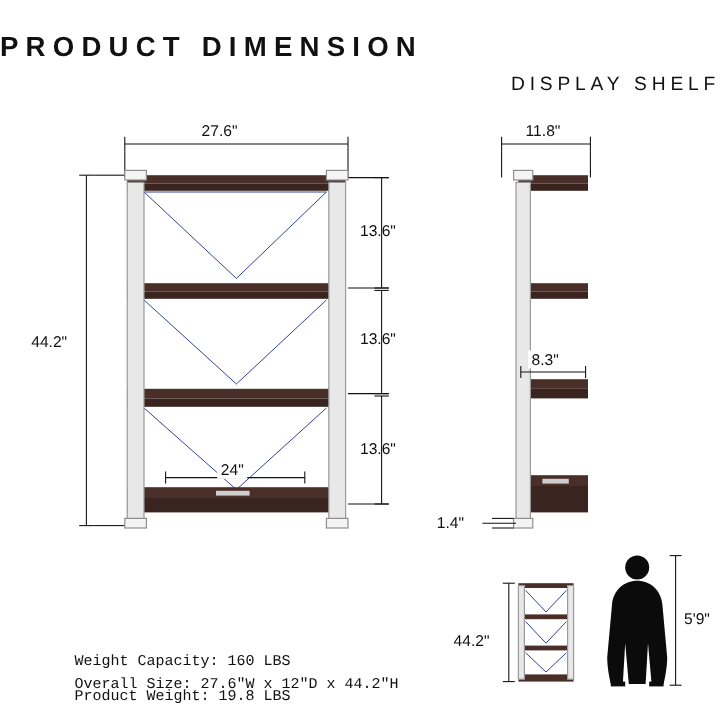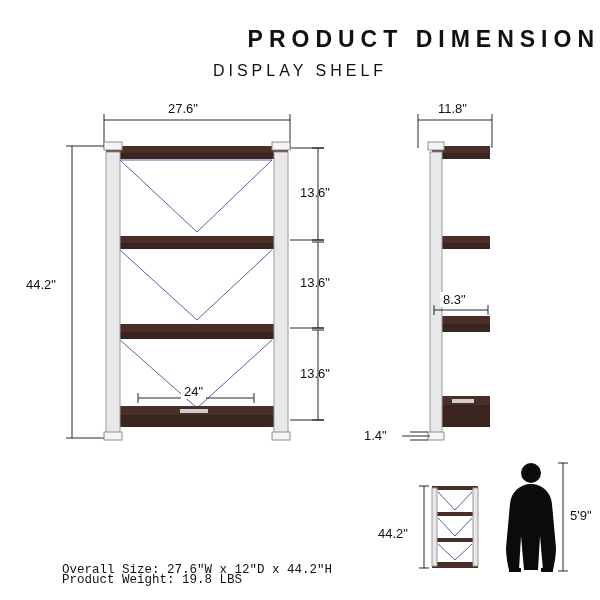--- a/index.html
+++ b/index.html
@@ -14,32 +14,32 @@
     background: #ffffff;
     font-family: "Liberation Sans", sans-serif;
     color: #111111;
     overflow: hidden;
   }
   .title {
     position: absolute;
     top: 26px;
     left: 0;
     width: 600px;
-    text-align: right;
+    text-align: left;
     font-size: 23px;
     font-weight: bold;
     letter-spacing: 6px;
     color: #111;
   }
   .subtitle {
     position: absolute;
     top: 62px;
     left: 0;
     width: 600px;
-    text-align: center;
+    text-align: right;
     font-size: 16px;
     letter-spacing: 4px;
     color: #111;
   }
   .dim-label {
     position: absolute;
     font-size: 13px;
     color: #111;
     white-space: nowrap;
   }
@@ -219,15 +219,16 @@
   <div class="dim-label" style="top:384px; left:181px; background:#fff; padding:0 3px;">24"</div>
 
   <div class="dim-label" style="top:101px; left:438px;">11.8"</div>
   <div class="dim-label" style="top:292px; left:440px; background:#fff; padding:0 3px;">8.3"</div>
   <div class="dim-label" style="top:428px; left:364px;">1.4"</div>
 
   <div class="dim-label" style="top:526px; left:378px;">44.2"</div>
   <div class="dim-label" style="top:508px; left:570px;">5'9"</div>
 
   <div class="spec" style="top:525px; left:62px;margin-top:48px;">Product Weight: 19.8 LBS</div>
+  <div class="spec" style="top:544px; left:62px;">Weight Capacity: 160 LBS</div>
   <div class="spec" style="top:563px; left:62px;">Overall Size: 27.6"W x 12"D x 44.2"H</div>
 
 </div>
 
 </body></html>

